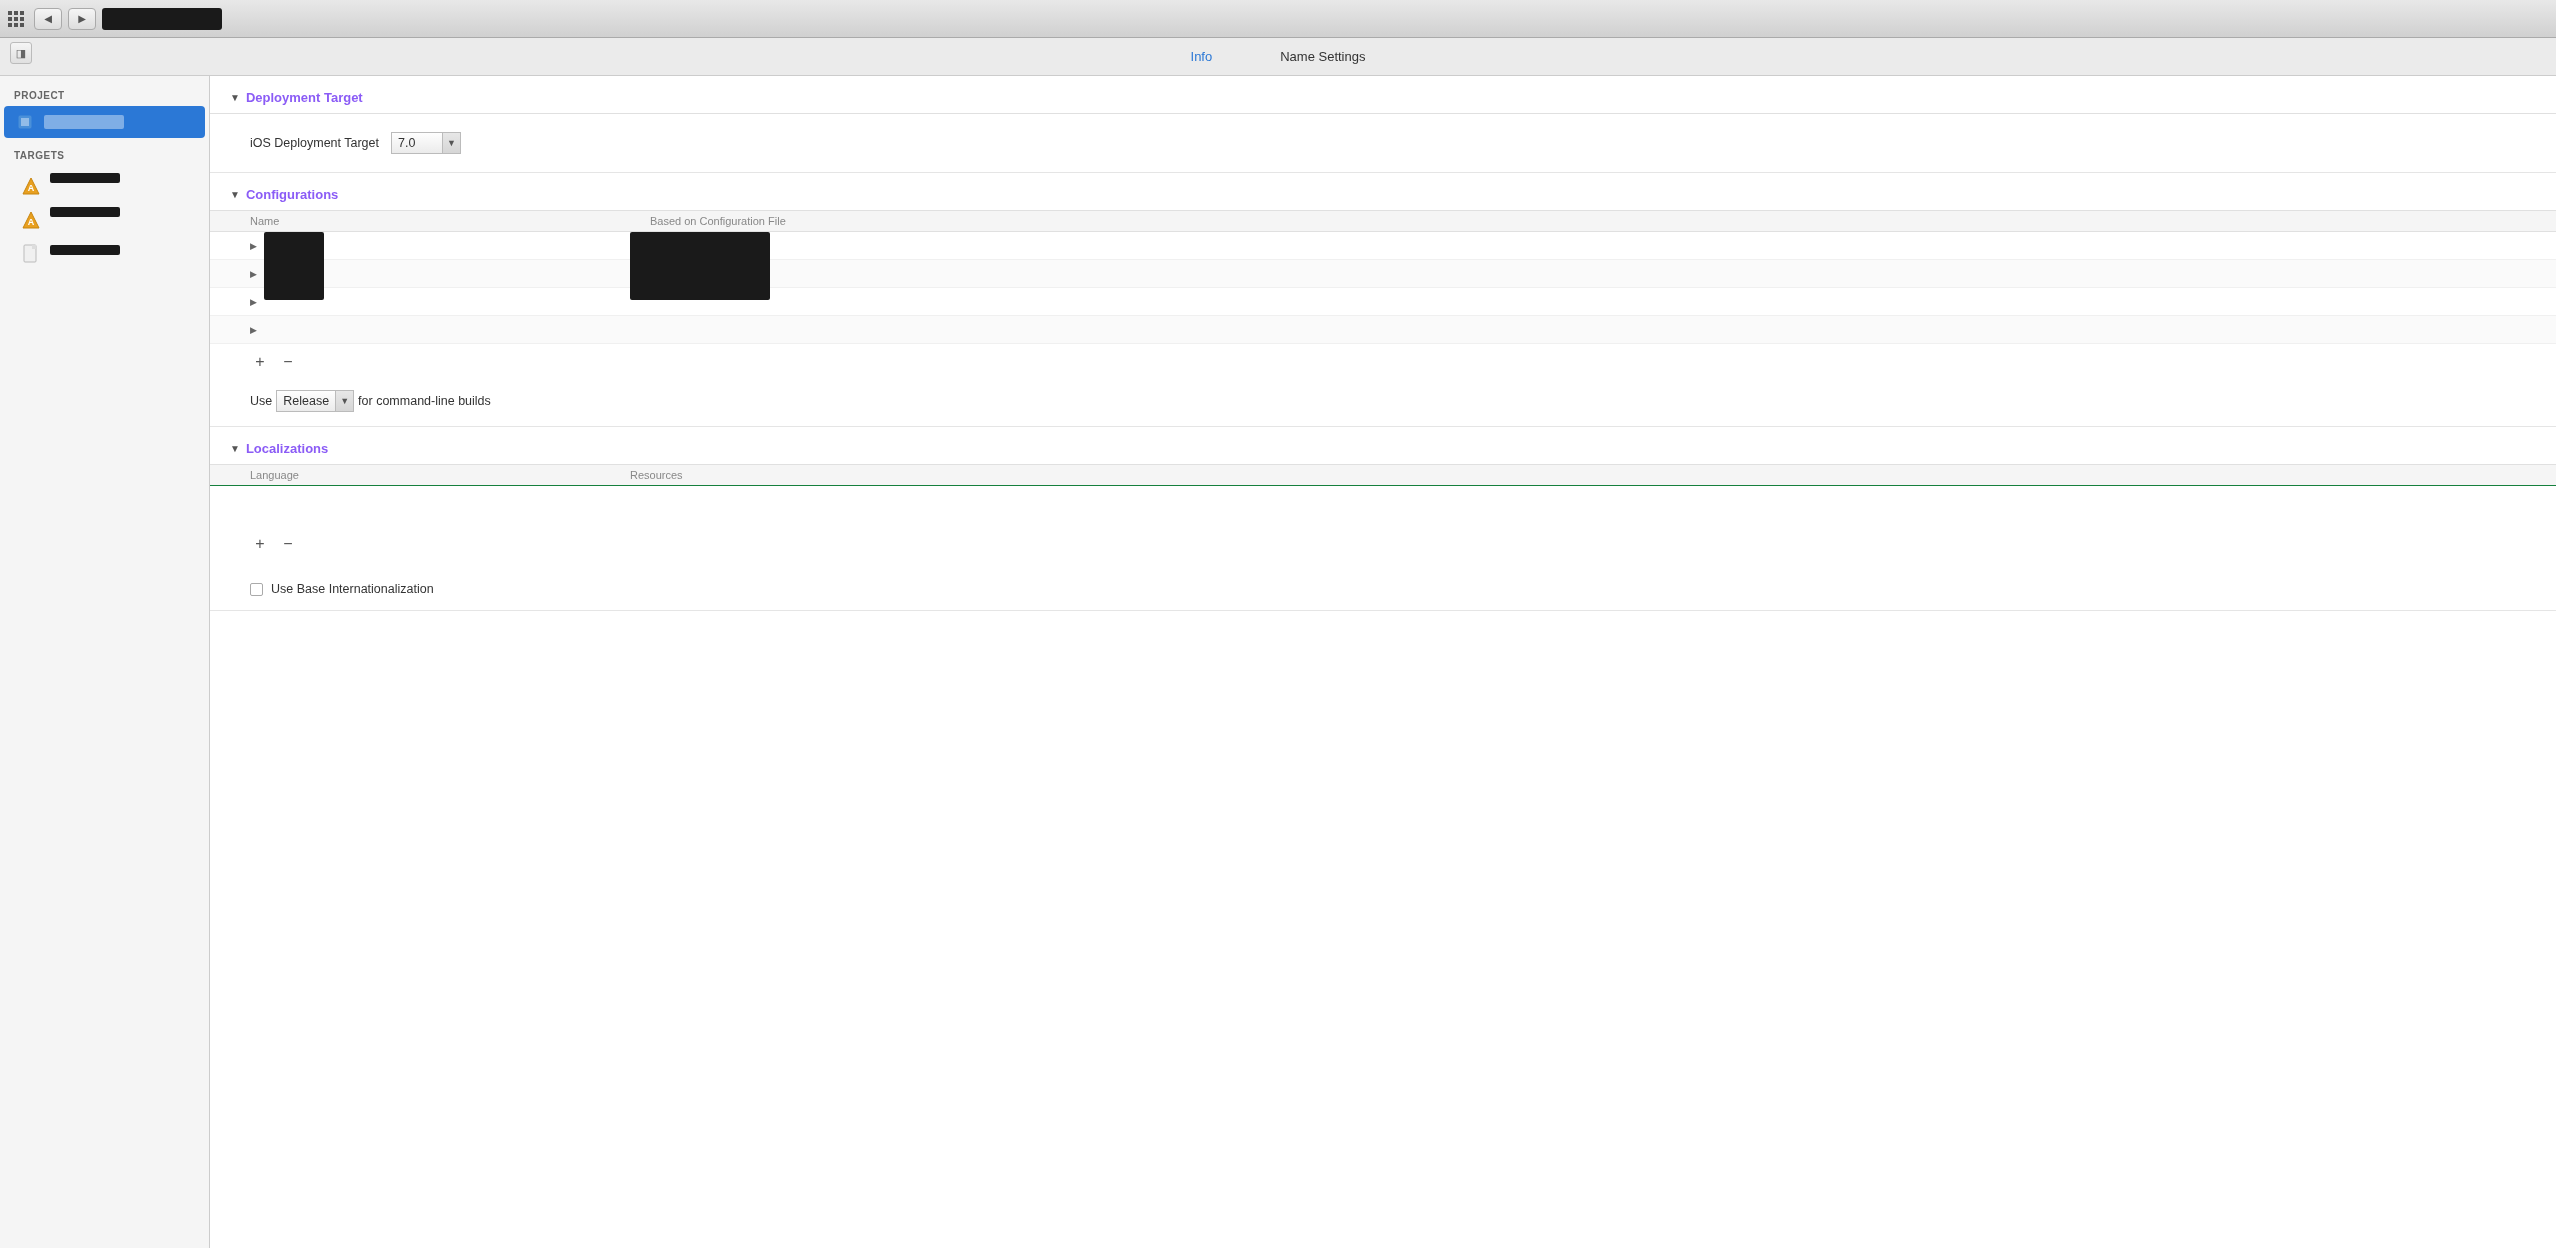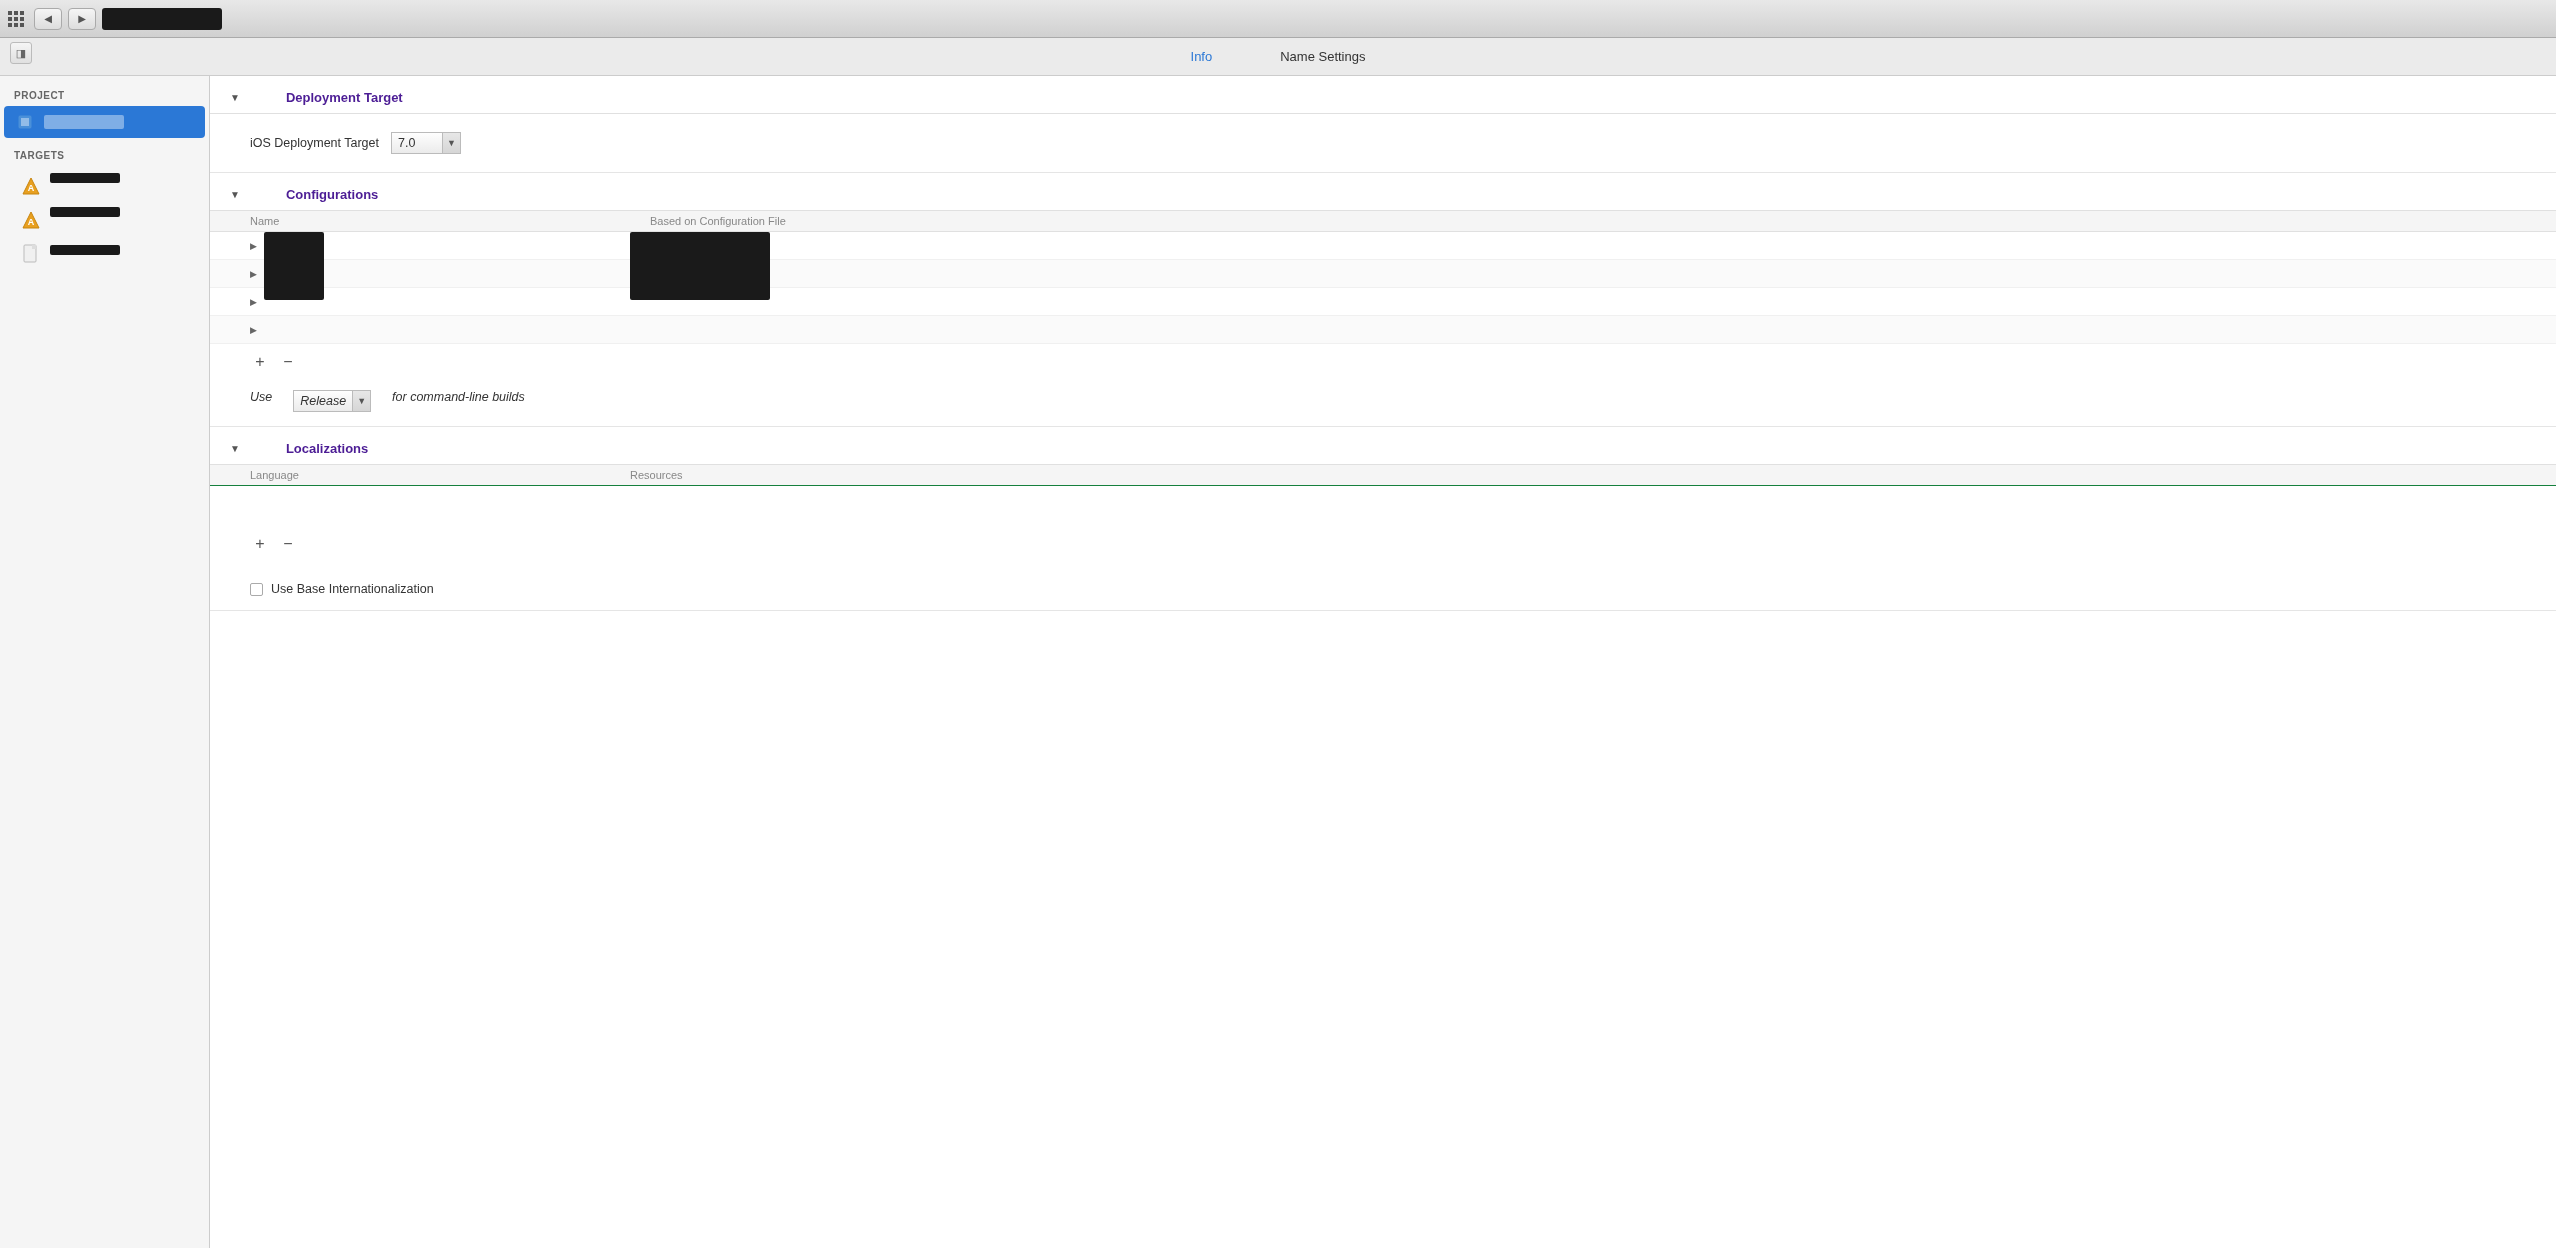--- a/index.html
+++ b/index.html
@@ -151,22 +151,21 @@
       gap: 6px;
     }
     .section-header .chevron {
       font-size: 10px;
       color: #555;
       cursor: pointer;
     }
     .section-title {
       font-size: 13px;
       font-weight: 600;
-      color: #4c1d95;
-      margin-left: 40px;
+      color: #8b5cf6;
     }
 
     
     .deployment-section {
       padding: 18px 30px 18px 40px;
       border-bottom: 1px solid #e5e5e5;
     }
     .field-row {
       display: flex;
       align-items: center;
@@ -275,24 +274,23 @@
       cursor: pointer;
       width: 20px;
       height: 20px;
       display: flex;
       align-items: center;
       justify-content: center;
       line-height: 1;
     }
     .use-row {
       display: flex;
-      align-items: flex-start;
-      gap: 21px;
+      align-items: center;
+      gap: 4px;
       padding: 10px 40px 14px 40px;
-      font-style: italic;
     }
     .use-label {
       font-size: 12.5px;
       color: #333;
     }
     .use-for-label {
       font-size: 12.5px;
       color: #333;
     }
 

